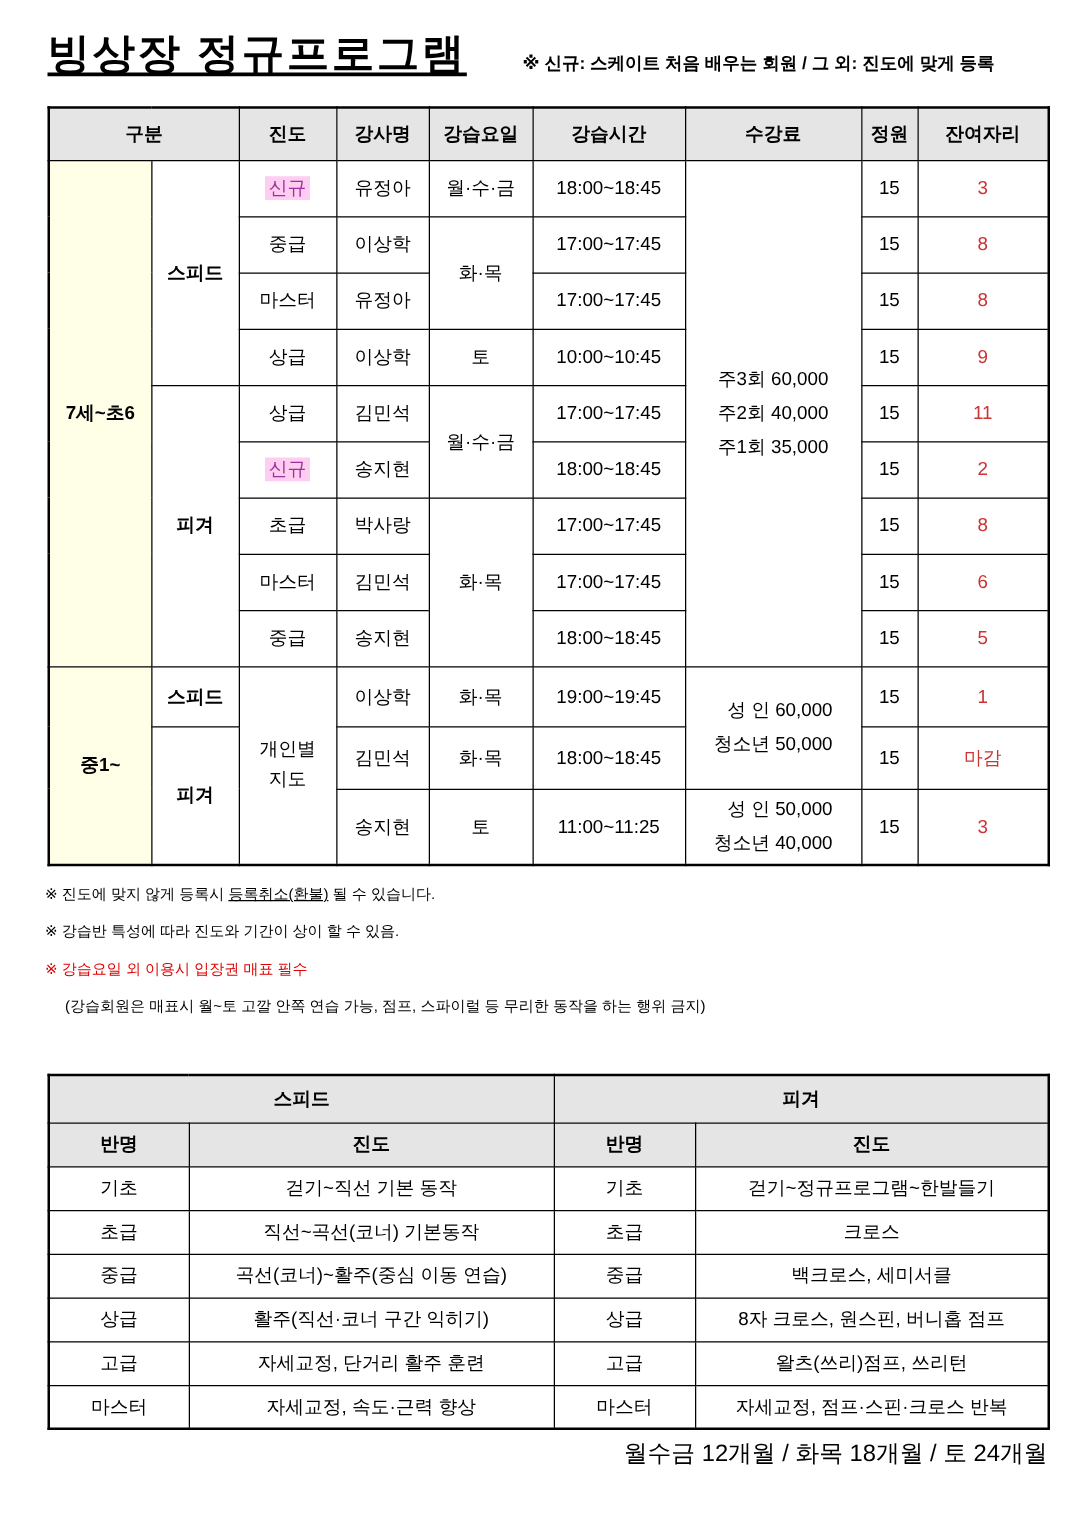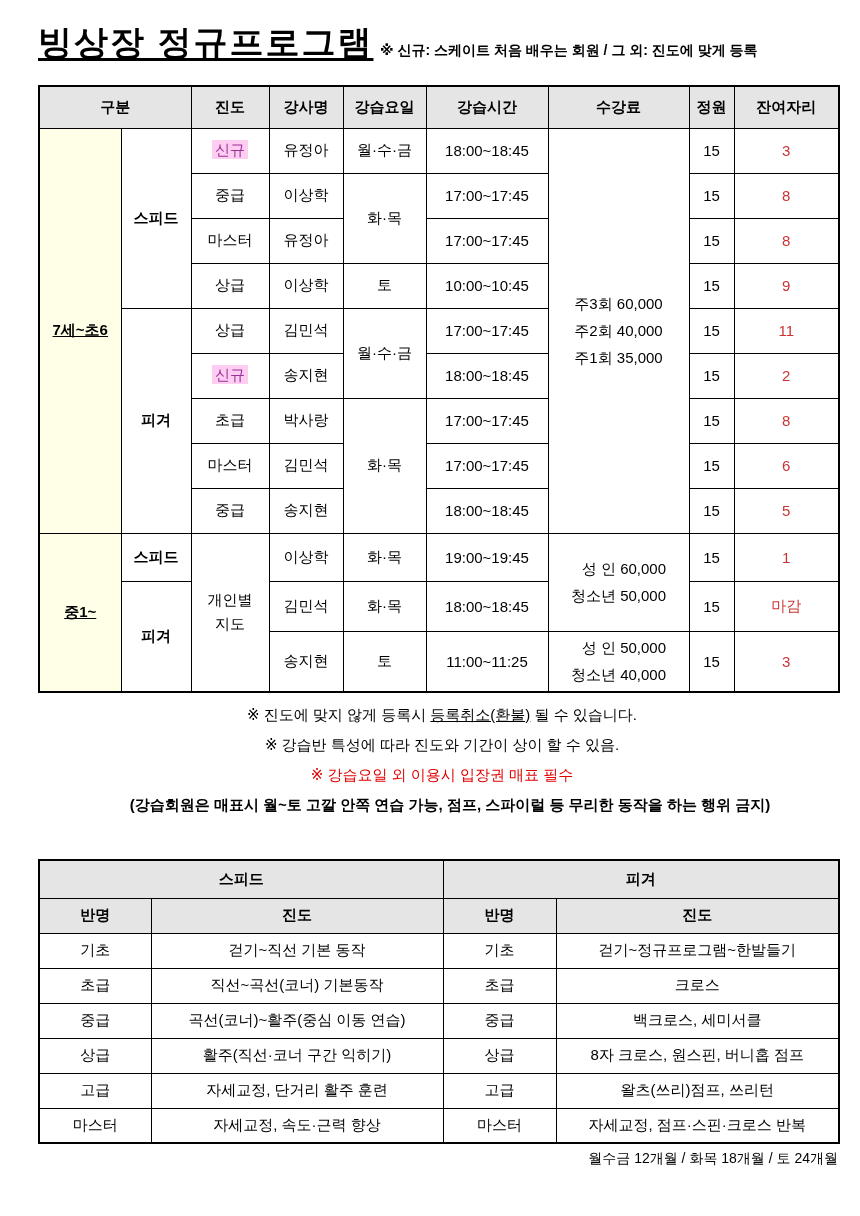--- a/index.html
+++ b/index.html
@@ -4,37 +4,37 @@
 <style>
   html,body{margin:0;padding:0;}
   body{
     width:860px;height:1216px;background:#ffffff;position:relative;
     font-family:"Liberation Sans","DejaVu Sans",sans-serif;color:#000;
   }
   .title{
     position:absolute;left:38px;top:20px;font-size:34px;font-weight:bold;
     letter-spacing:2px;text-decoration:underline;text-underline-offset:4px;
   }
-  .subtitle{position:absolute;left:380px;top:42px;font-size:14px;font-weight:bold;}
+  .subtitle{position:absolute;left:418px;top:42px;font-size:14px;font-weight:bold;}
   table{border-collapse:collapse;table-layout:fixed;border:2px solid #000;}
   td{border:1px solid #000;text-align:center;vertical-align:middle;font-size:15px;padding:0 2px;overflow:hidden;}
   .t1{position:absolute;left:38px;top:85px;width:800px;}
   .t2{position:absolute;left:38px;top:859px;width:800px;}
   .hdr{background:#e5e5e5;font-weight:bold;}
-  .ivory{background:#ffffe8;font-weight:bold;text-decoration:underline;}
+  .ivory{background:#ffffe8;font-weight:bold;}
   .bold{font-weight:bold;}
   .hl{background:#ffccf2;color:#993399;padding:1px 3px;}
   .seat{color:#cc3333;}
   .fee{white-space:pre-line;display:inline-block;text-align:right;line-height:27px;}
   .pre{white-space:pre-line;line-height:24px;}
-  .notes{position:absolute;left:36px;top:704px;width:812px;font-size:15px;text-align:center;}
+  .notes{position:absolute;left:36px;top:704px;width:812px;font-size:12px;}
   .note{height:30px;line-height:22px;}
-  .note-indent{padding-left:16px;font-weight:bold;}
+  .note-indent{padding-left:16px;}
   .red{color:#e00000;}
-  .footer{position:absolute;left:38px;top:1150px;width:800px;text-align:right;font-size:14px;}
+  .footer{position:absolute;left:38px;top:1150px;width:800px;text-align:right;font-size:19px;}
 </style>
 </head>
 <body>
 
 <div class="title">빙상장 정규프로그램</div>
 <div class="subtitle">※ 신규: 스케이트 처음 배우는 회원 / 그 외: 진도에 맞게 등록</div>
 
 <table class="t1">
   <colgroup>
     <col style="width:82px">

